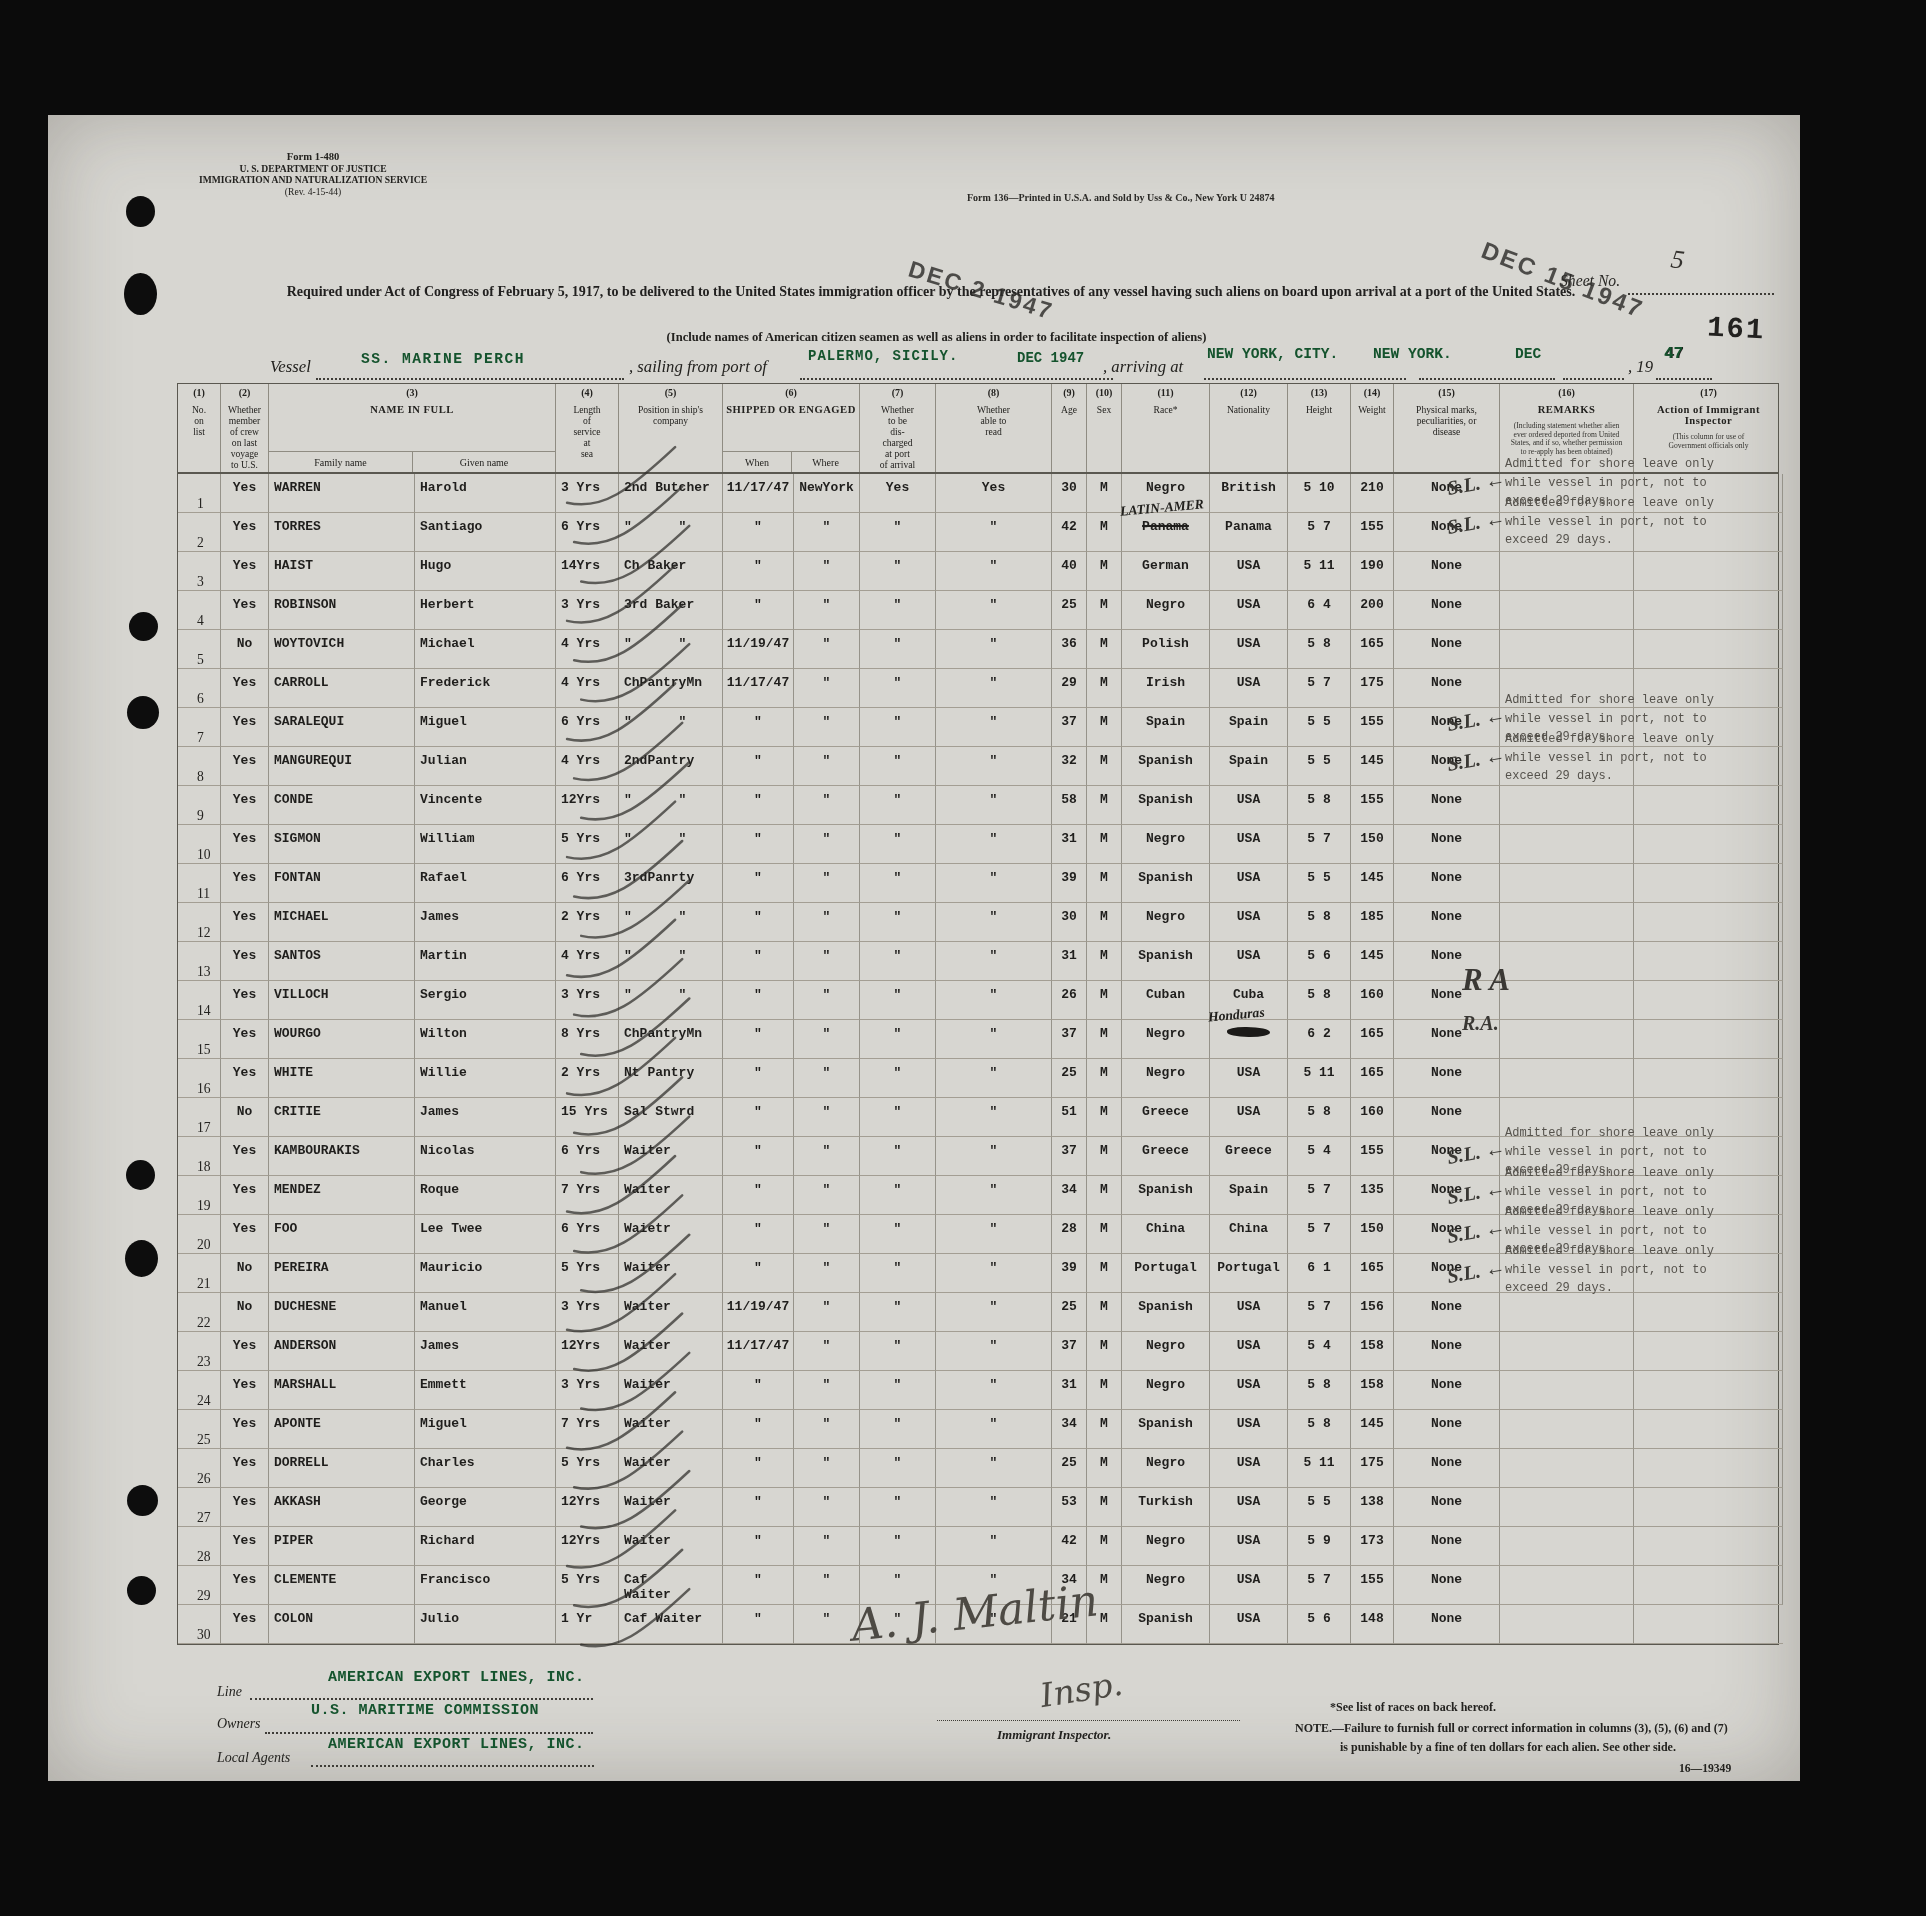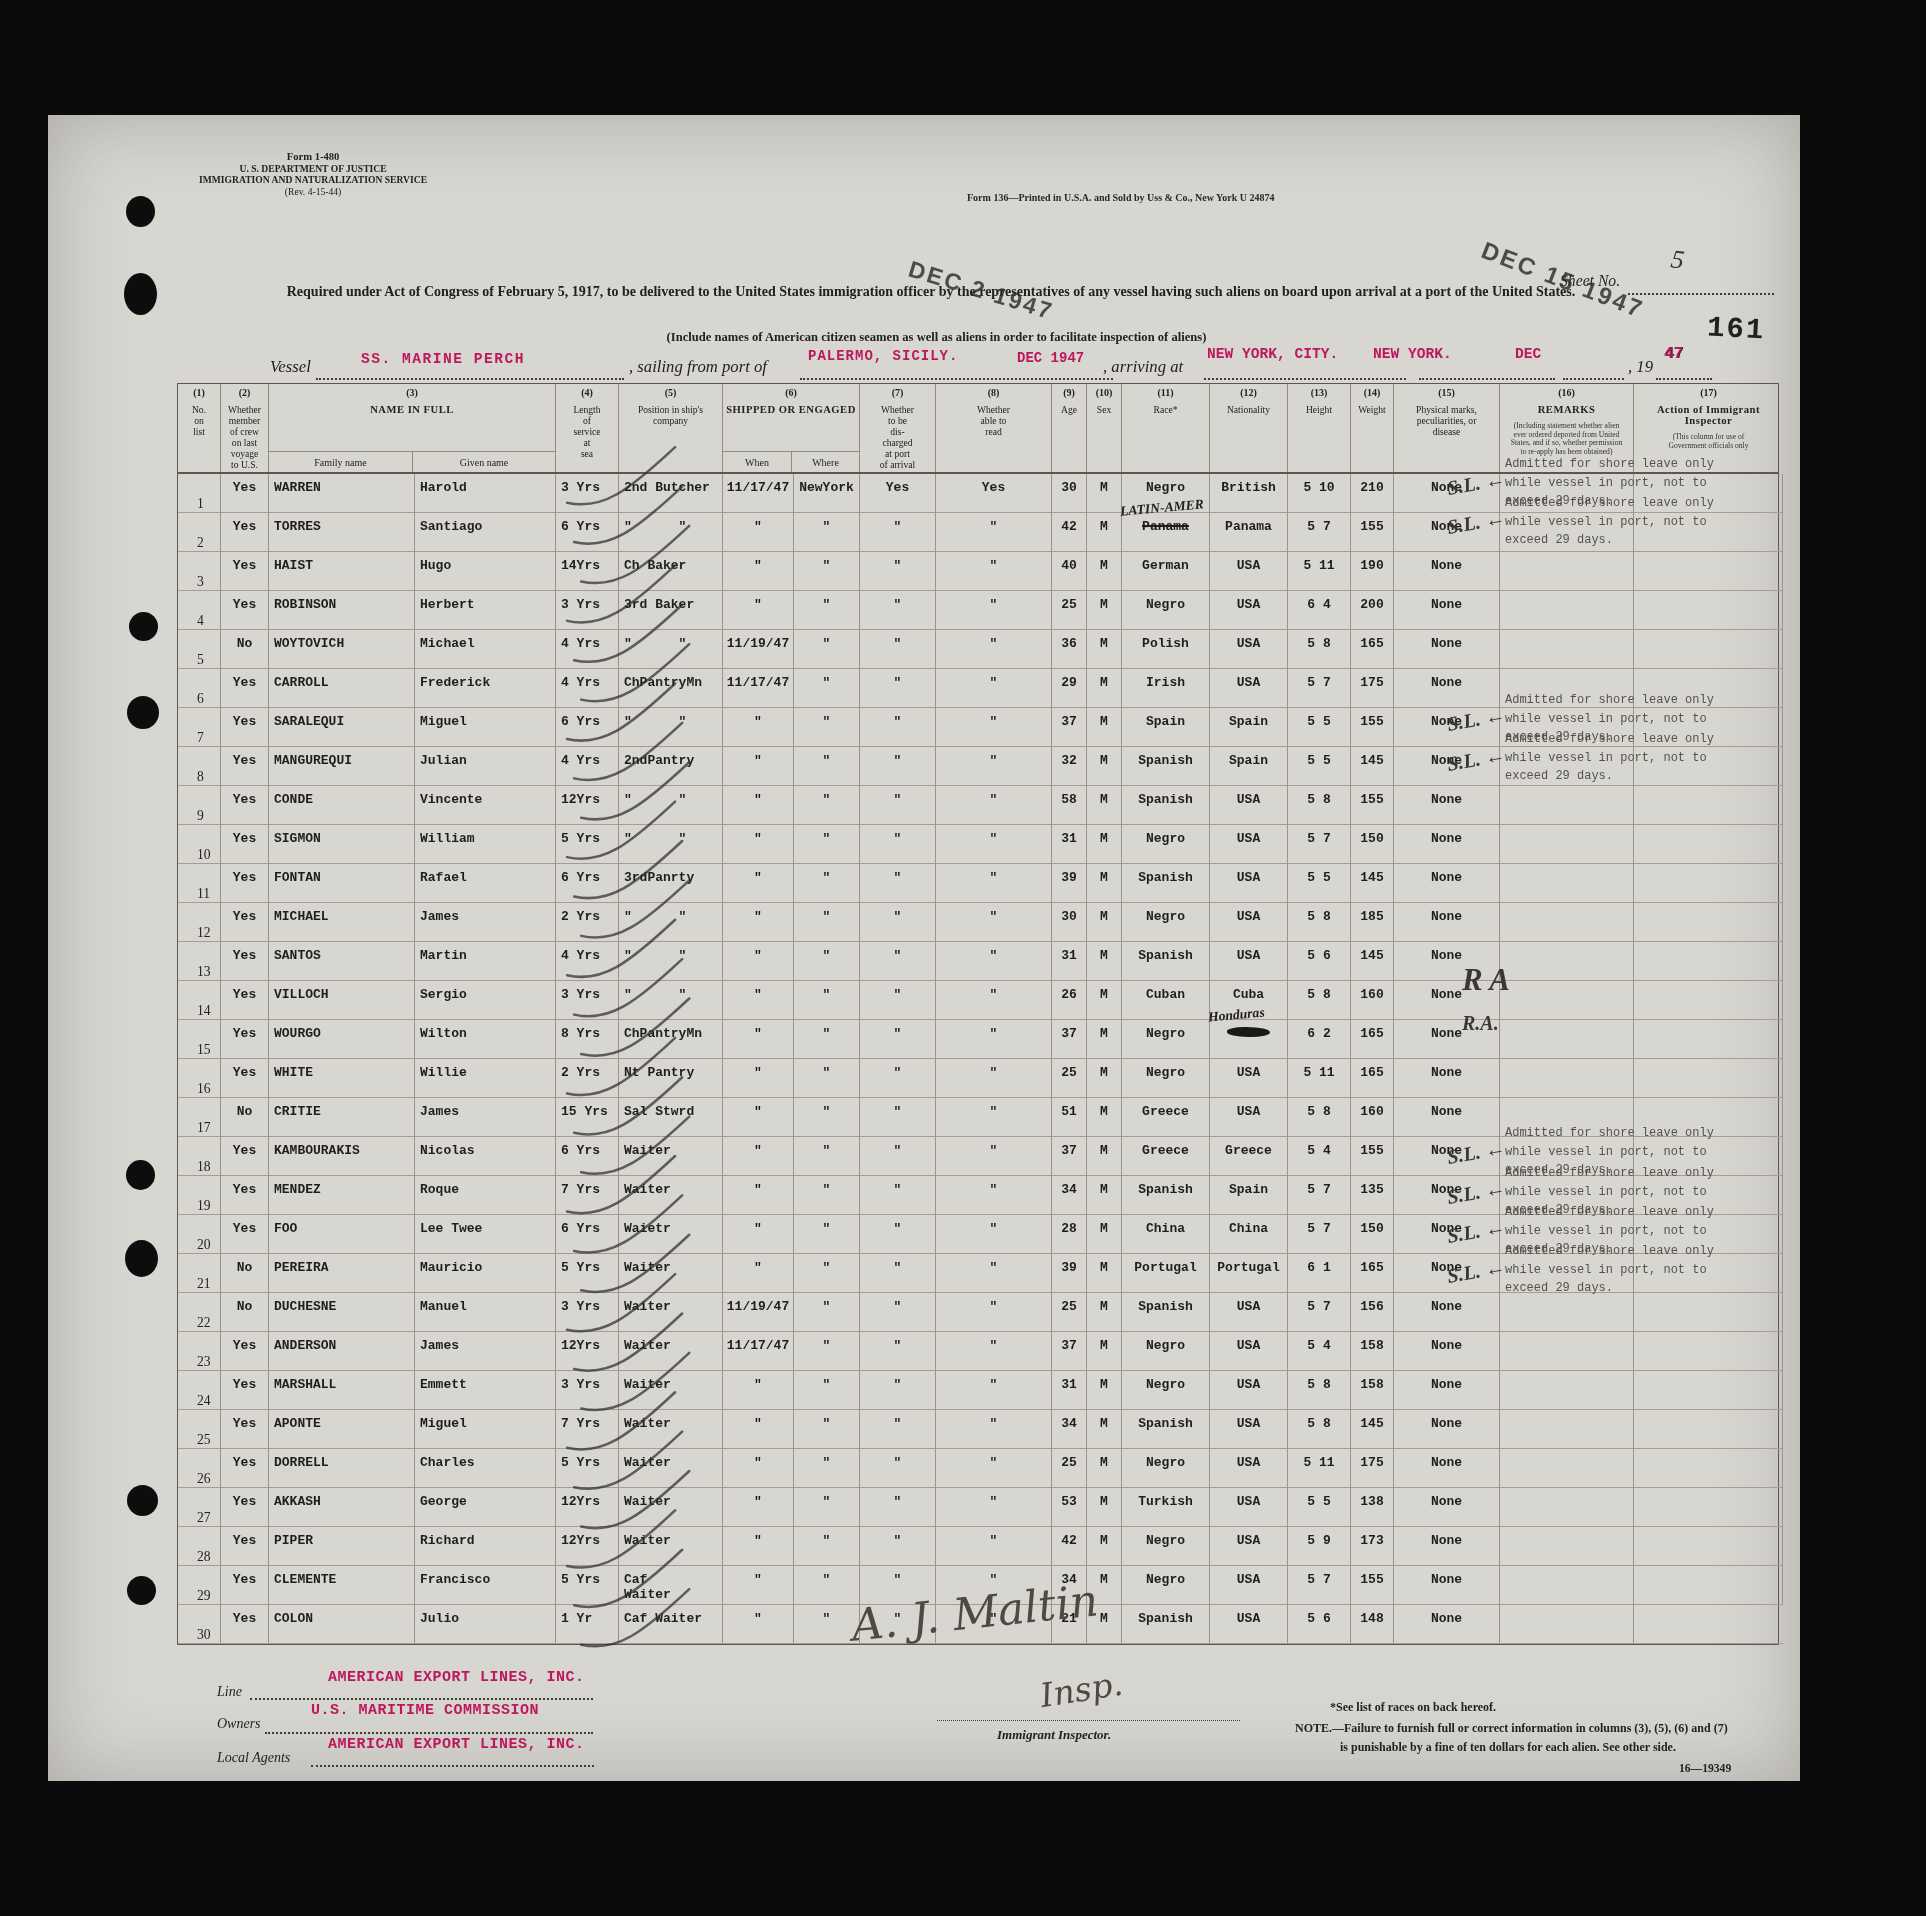--- a/index.html
+++ b/index.html
@@ -4,21 +4,21 @@
 <style>
   html,body{margin:0;padding:0;background:#0b0b0b;}
   body{width:1926px;height:1917px;position:relative;overflow:hidden;font-family:"Liberation Serif",serif;}
   .paper{position:absolute;left:48px;top:115px;width:1752px;height:1666px;background:#d7d6d1;
          box-shadow:inset 0 0 81px rgba(60,55,45,.28);}
   .abs{position:absolute;}
   .pre{white-space:pre-line;}
   .serifb{font-weight:bold;}
   .ital{font-style:italic;}
   .mono{font-family:"Liberation Mono",monospace;}
-  .typed{font-family:"Liberation Mono",monospace;color:#be185d;font-weight:bold;}
+  .typed{font-family:"Liberation Mono",monospace;color:#14532d;font-weight:bold;}
   .dots{position:absolute;height:0;border-bottom:2px dotted #3e3c37;}
   .hole{position:absolute;background:#0d0d0d;border-radius:50%;}
   .stamp{position:absolute;color:rgba(45,44,42,.82);font-family:"Liberation Sans",sans-serif;
          font-weight:bold;letter-spacing:2.5px;}
   
   #table{position:absolute;left:129px;top:268px;width:1600px;border:1px solid #5a5850;}
   #thead,#tbody{display:grid;}
   #thead{border-bottom:2px double #5a5850;background:transparent;}
   .hcell{border-right:0.5px solid #8f8c82;display:flex;flex-direction:column;align-items:center;
          padding-top:3px;font-size:9.6px;line-height:11px;text-align:center;color:#23221f;}

